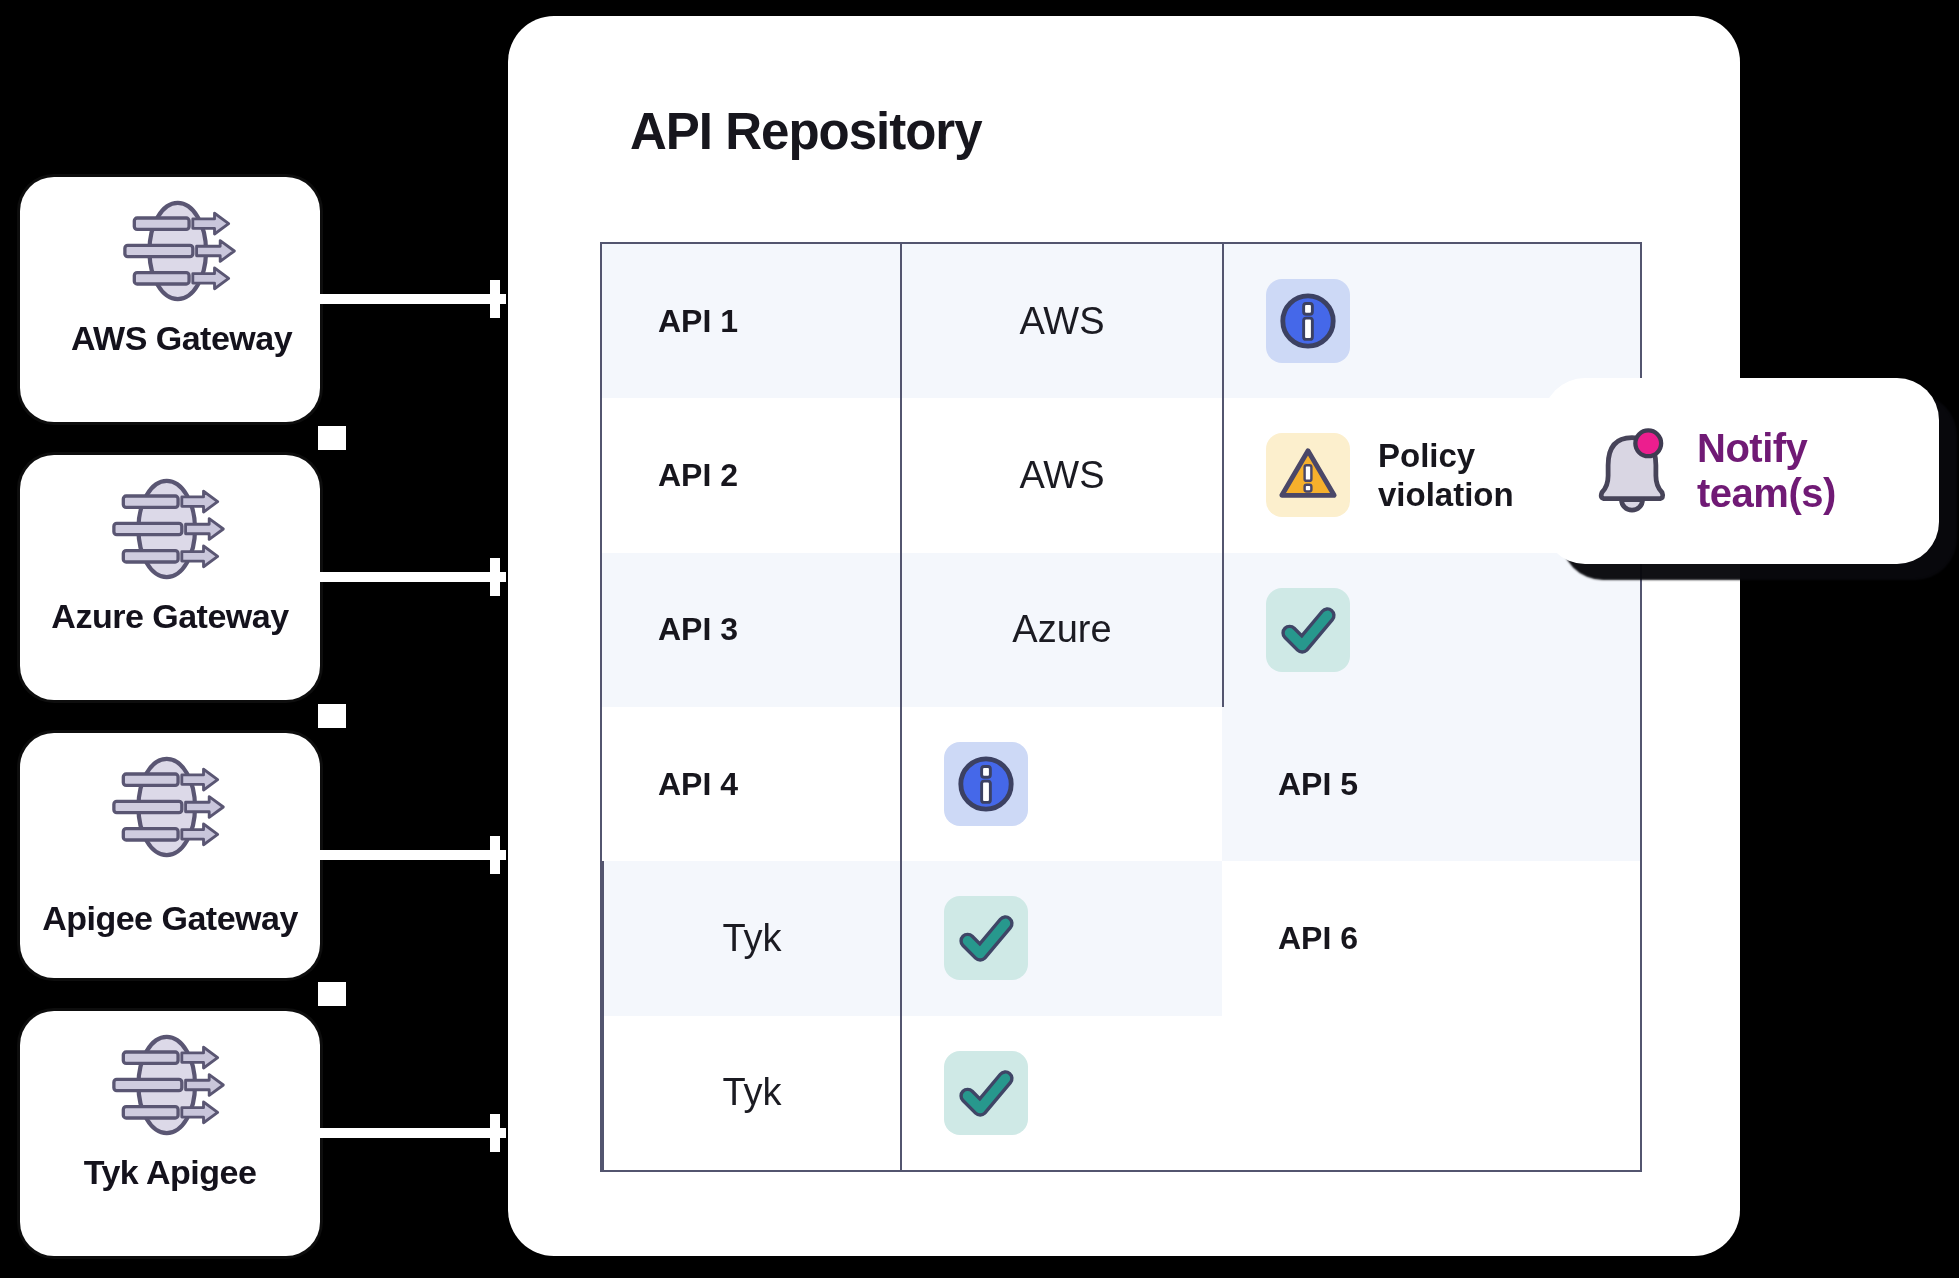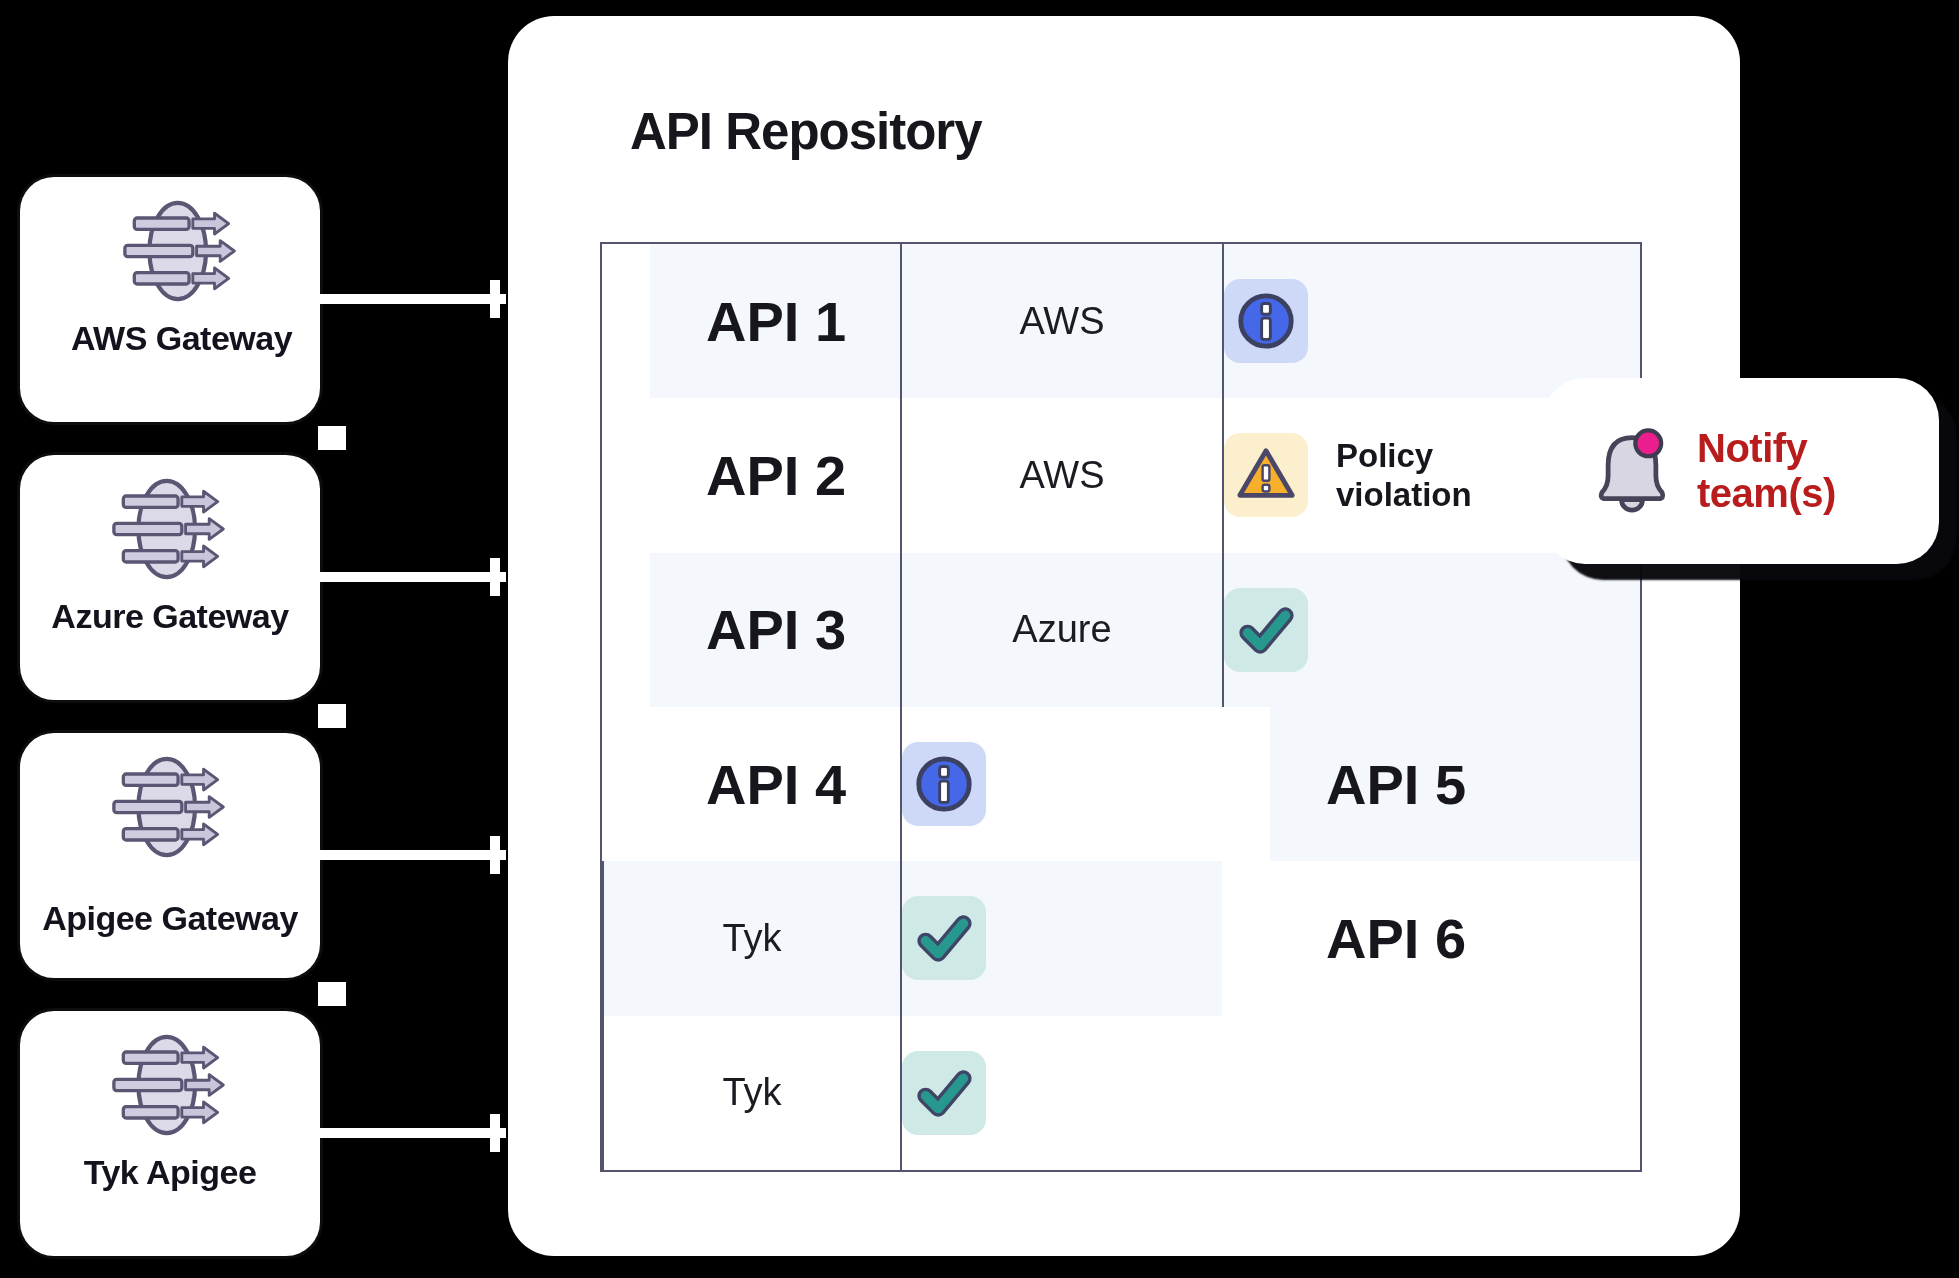--- a/index.html
+++ b/index.html
@@ -50,23 +50,23 @@
   }
 
   
   .api-table{
     position:absolute; left:92px; top:226px; width:1042px; height:930px;
     border:2px solid var(--table-border);
     display:grid; grid-template-columns:298px 322px 1fr; grid-template-rows:repeat(6,1fr);
   }
   .cell{display:flex; align-items:center; background:#fff;}
   .cell.alt{background:var(--row-alt-bg);}
-  .cell.c1{font-size:56px; font-weight:bold; color:var(--text-dark); padding-left:56px;margin-left:48px;}
+  .cell.c1{font-size:32px; font-weight:bold; color:var(--text-dark); padding-left:56px;}
   .cell.c2{font-size:38px; color:#1b1b22; justify-content:center;}
-  .cell.c3{}
+  .cell.c3{padding-left:42px;}
   .cell.c2,.cell.c3{border-left:2px solid var(--table-border);}
 
   .status-icon{
     width:84px; height:84px; border-radius:16px; flex:0 0 auto;
     display:flex; align-items:center; justify-content:center;
   }
   .status-icon .glyph{display:none; width:62px; height:62px;}
   .status-icon.status-info{background:var(--info-box-bg);}
   .status-icon.status-info .glyph-info{display:block;}
   .status-icon.status-warning{background:var(--warn-box-bg);}
@@ -81,21 +81,21 @@
   .status-label:empty{display:none;}
 
   
   .notify-callout{
     position:absolute; left:1543px; top:378px; width:396px; height:186px;
     background:#fff; border-radius:42px;
     display:flex; align-items:center; padding-left:46px;
     box-shadow:18px 16px 2px rgba(8,8,12,0.97);
   }
   .notify-callout .bell{width:86px; height:100px; flex:0 0 auto;}
-  .notify-callout .notify-label{margin-left:22px; font-size:40px; font-weight:bold; color:#b91c1c; letter-spacing:-0.5px;}
+  .notify-callout .notify-label{margin-left:22px; font-size:40px; font-weight:bold; color:#701a75; letter-spacing:-0.5px;}
 </style>
 </head>
 <body>
 
 <svg width="0" height="0" style="position:absolute" aria-hidden="true">
   <symbol id="g-gateway" viewBox="0 0 124 110">
     <ellipse cx="58" cy="55" rx="30" ry="51" fill="var(--gateway-icon-fill)" stroke="var(--gateway-icon-stroke)" stroke-width="4.5"></ellipse>
     <rect x="12" y="20" width="58" height="12" rx="3" fill="#cfccdf" stroke="var(--gateway-icon-stroke)" stroke-width="3.5"></rect>
     <rect x="2" y="49" width="72" height="12" rx="3" fill="#cfccdf" stroke="var(--gateway-icon-stroke)" stroke-width="3.5"></rect>
     <rect x="12" y="78" width="58" height="12" rx="3" fill="#cfccdf" stroke="var(--gateway-icon-stroke)" stroke-width="3.5"></rect>

